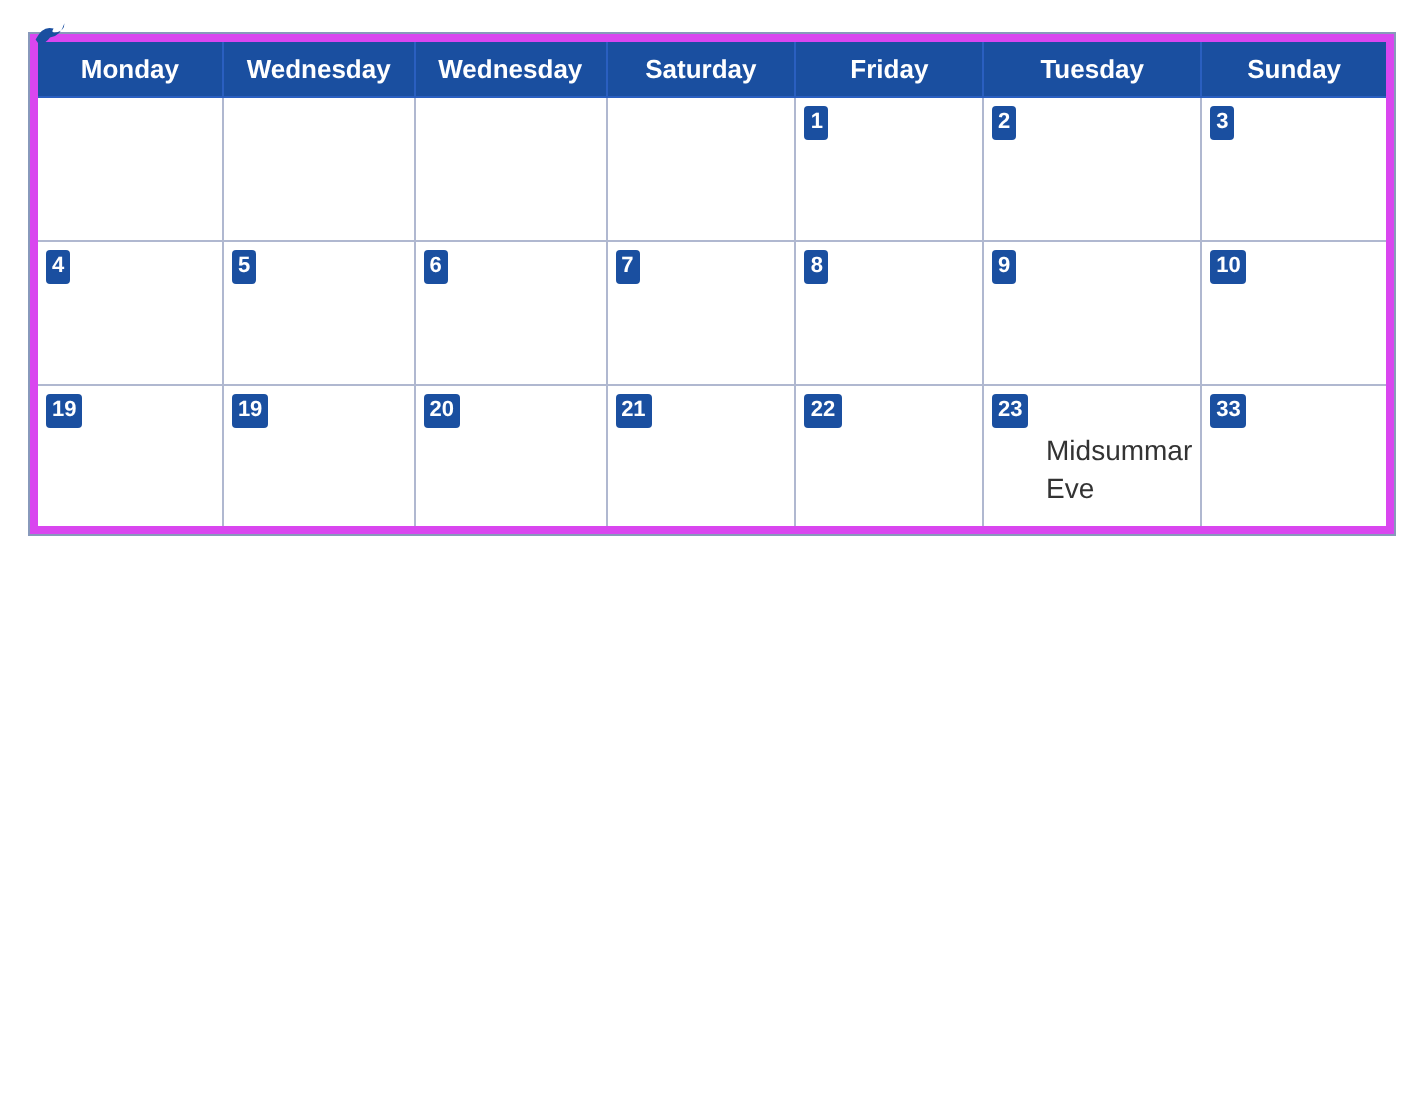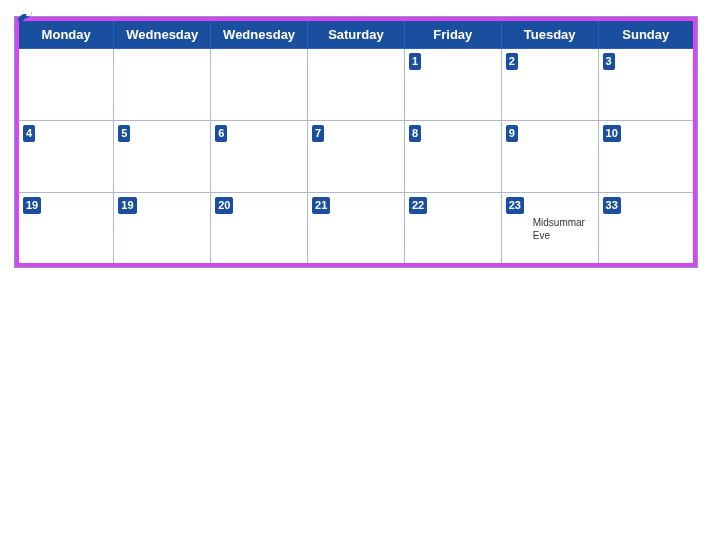--- a/index.html
+++ b/index.html
@@ -92,21 +92,21 @@
       font-size: 11px;
       color: #fff;
       font-weight: bold;
       background: #1a4fa0;
       display: inline-block;
       padding: 1px 3px;
       border-radius: 2px;
       line-height: 1.4;
     }
     .event-text {
-      font-size: 10px;
+      font-size: 14px;
       color: #333;
       margin-top: 2px;
       line-height: 1.3;
       margin-left: 27px;
     }
     .calendar-wrapper {
       border: 1px solid #8899bb;
     }
   </style>
 </head>

